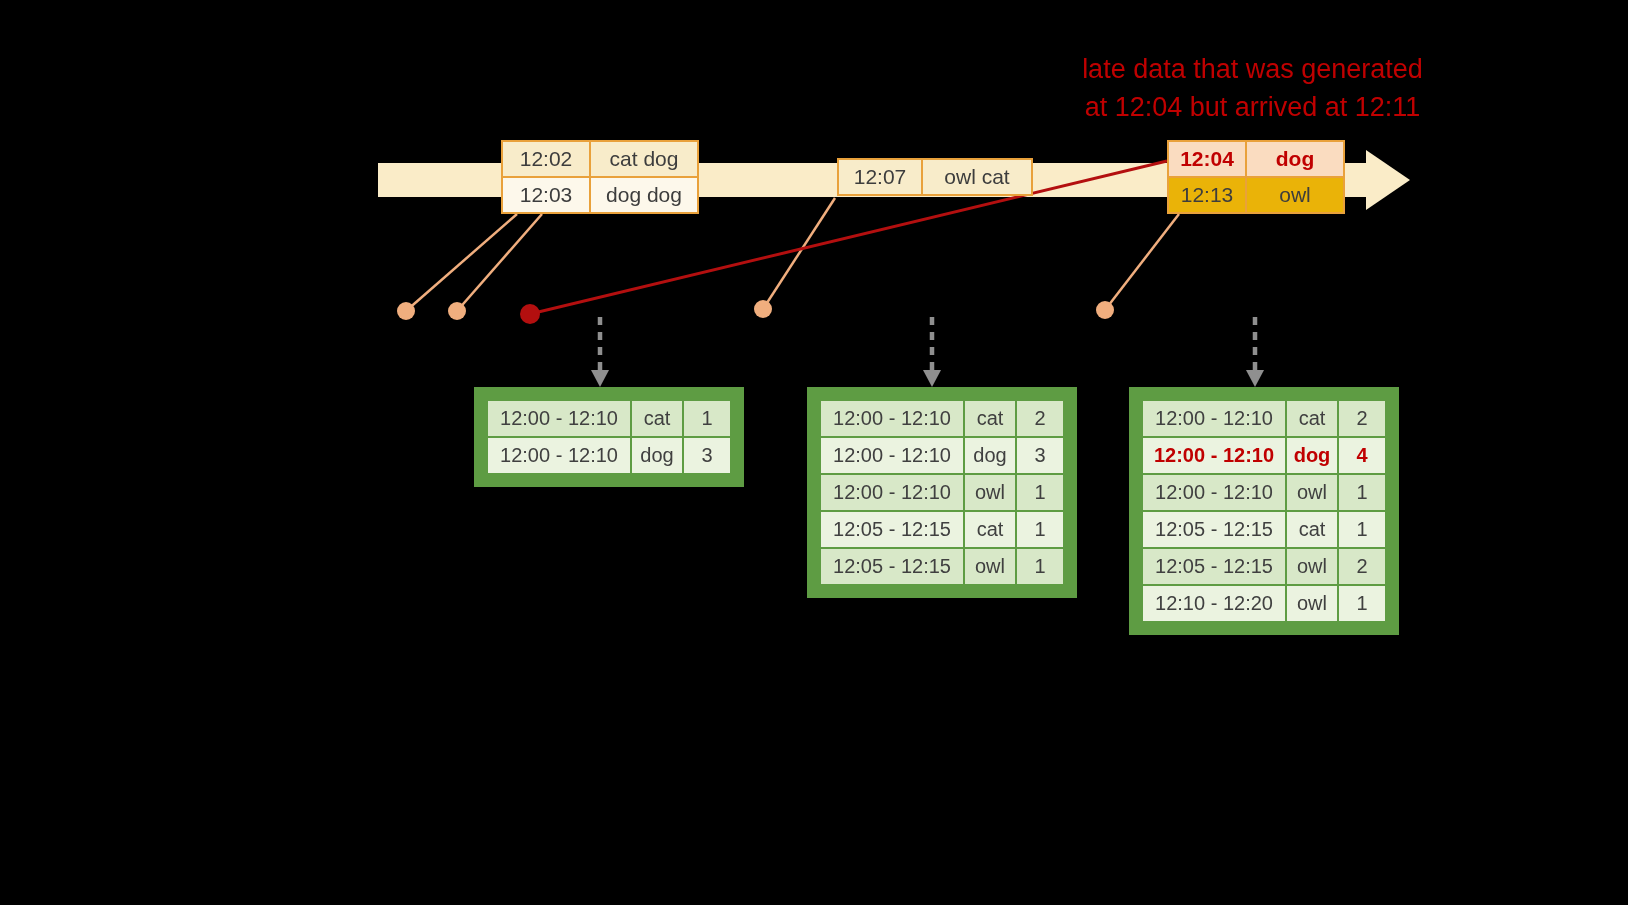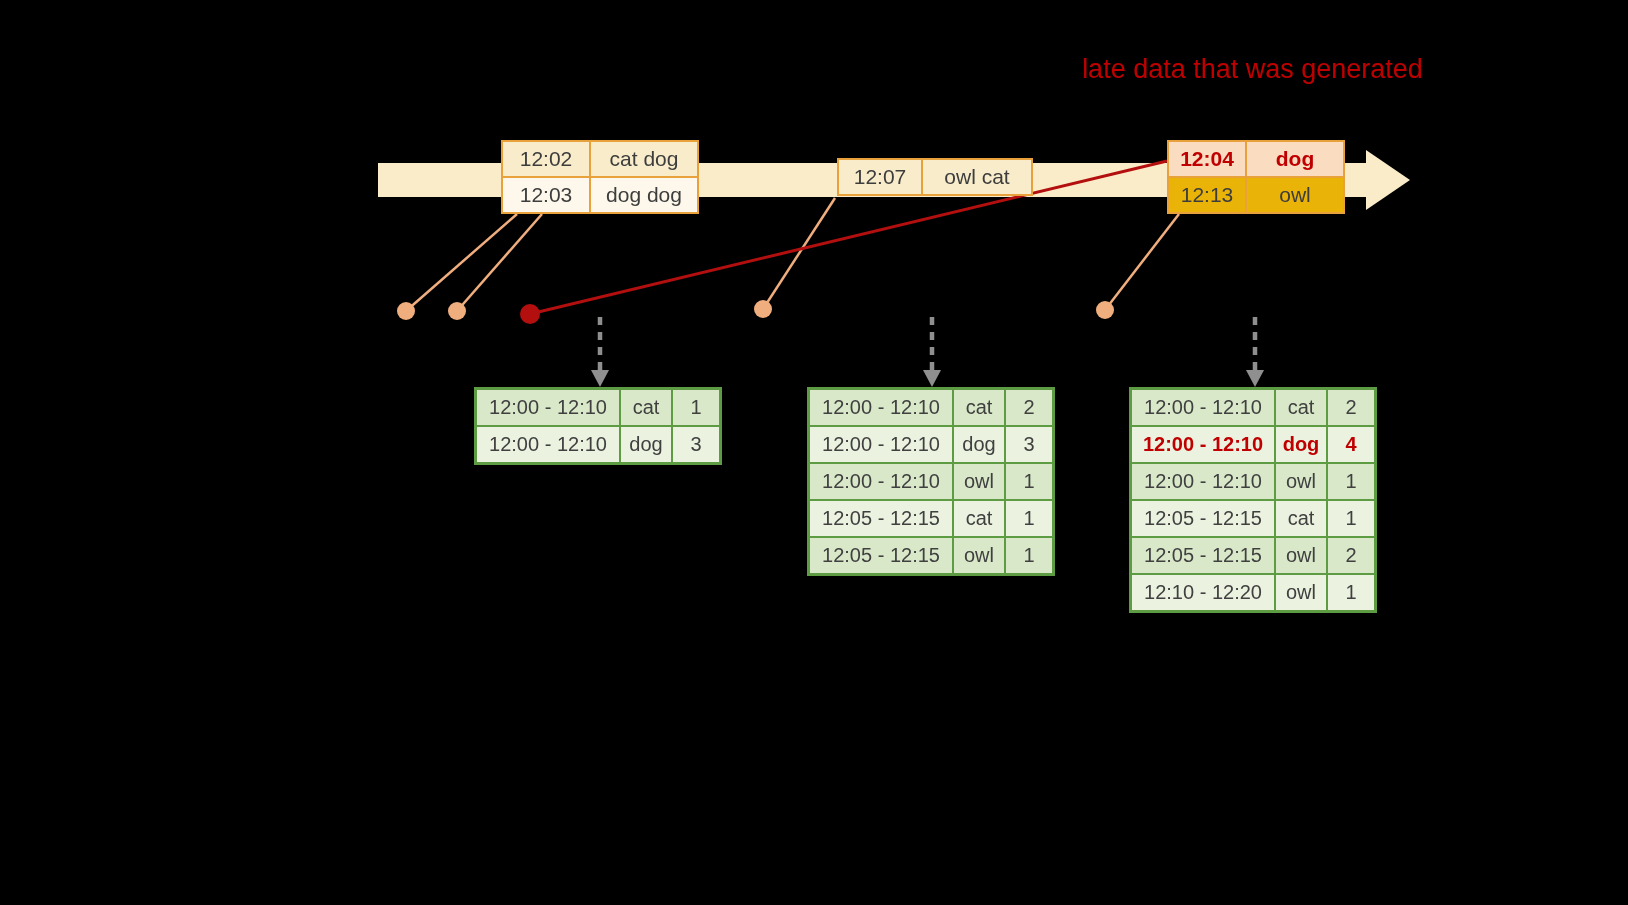--- a/index.html
+++ b/index.html
@@ -33,39 +33,40 @@
   .ecell {
     display:flex; align-items:center; justify-content:center;
     font-size:21px; color:#3d3d3d;
   }
   .ev-tan    { background:#f8ecca; }
   .ev-light  { background:#fdf8eb; }
   .ev-late   { background:#fadcc0; color:#c00000; font-weight:bold; }
   .ev-cream  { background:#eab308; }
 
   .result-table {
-    position:absolute; display:grid; gap:2px; padding:3px;
+    position:absolute; display:grid; gap:2px; padding:14px;
     background:#5e9c43; grid-template-columns:142px 50px 46px;
     grid-auto-rows:35px; z-index:5;
   }
   .rcell {
     display:flex; align-items:center; justify-content:center;
     font-size:20px; color:#404040;
   }
   .g-dark  { background:#d8e8c8; }
   .g-light { background:#ebf3e0; }
   .g-hl    { color:#c00000; font-weight:bold; }
 </style>
 </head>
 <body>
 
 <div class="canvas">
 
   <div class="caption caption-top">
     <div>late data that was generated</div>
+    <div>at 12:04 but arrived at 12:11</div>
   </div>
 
   <div class="timeline-shaft"></div>
   <div class="timeline-head"></div>
 
   <svg class="overlay" width="1628" height="905">
     <line x1="406" y1="311" x2="517" y2="214" stroke="#f0ae7e" stroke-width="2.5"></line>
     <line x1="457" y1="311" x2="542" y2="214" stroke="#f0ae7e" stroke-width="2.5"></line>
     <line x1="763" y1="309" x2="835" y2="198" stroke="#f0ae7e" stroke-width="2.5"></line>
     <line x1="1105" y1="310" x2="1179" y2="214" stroke="#f0ae7e" stroke-width="2.5"></line>

